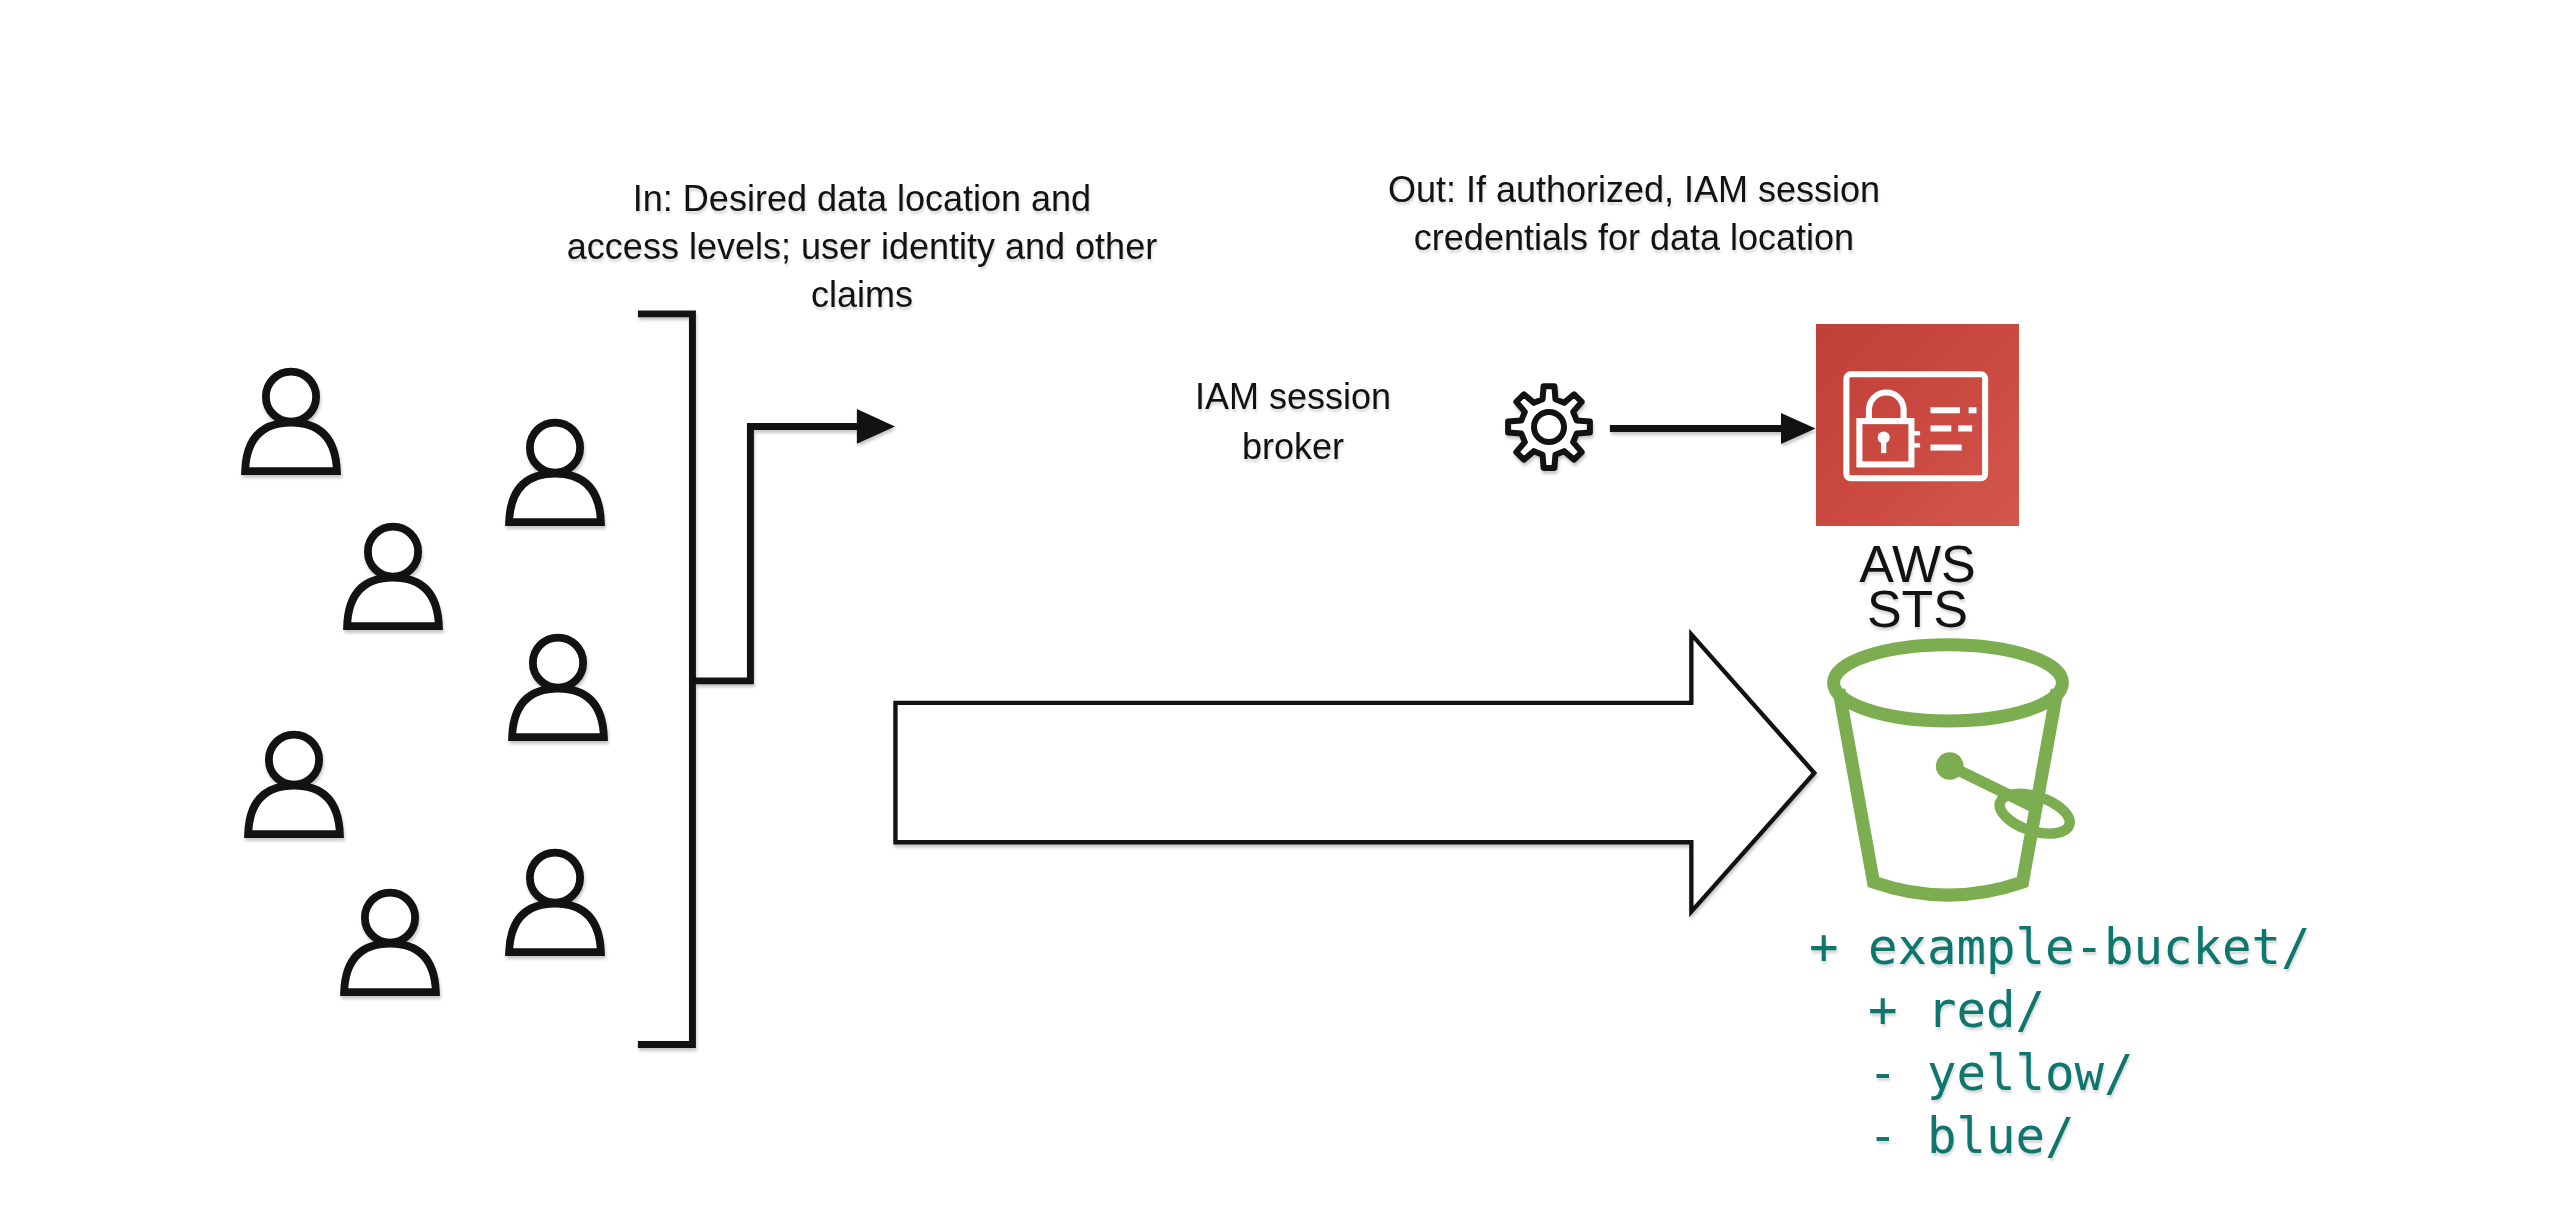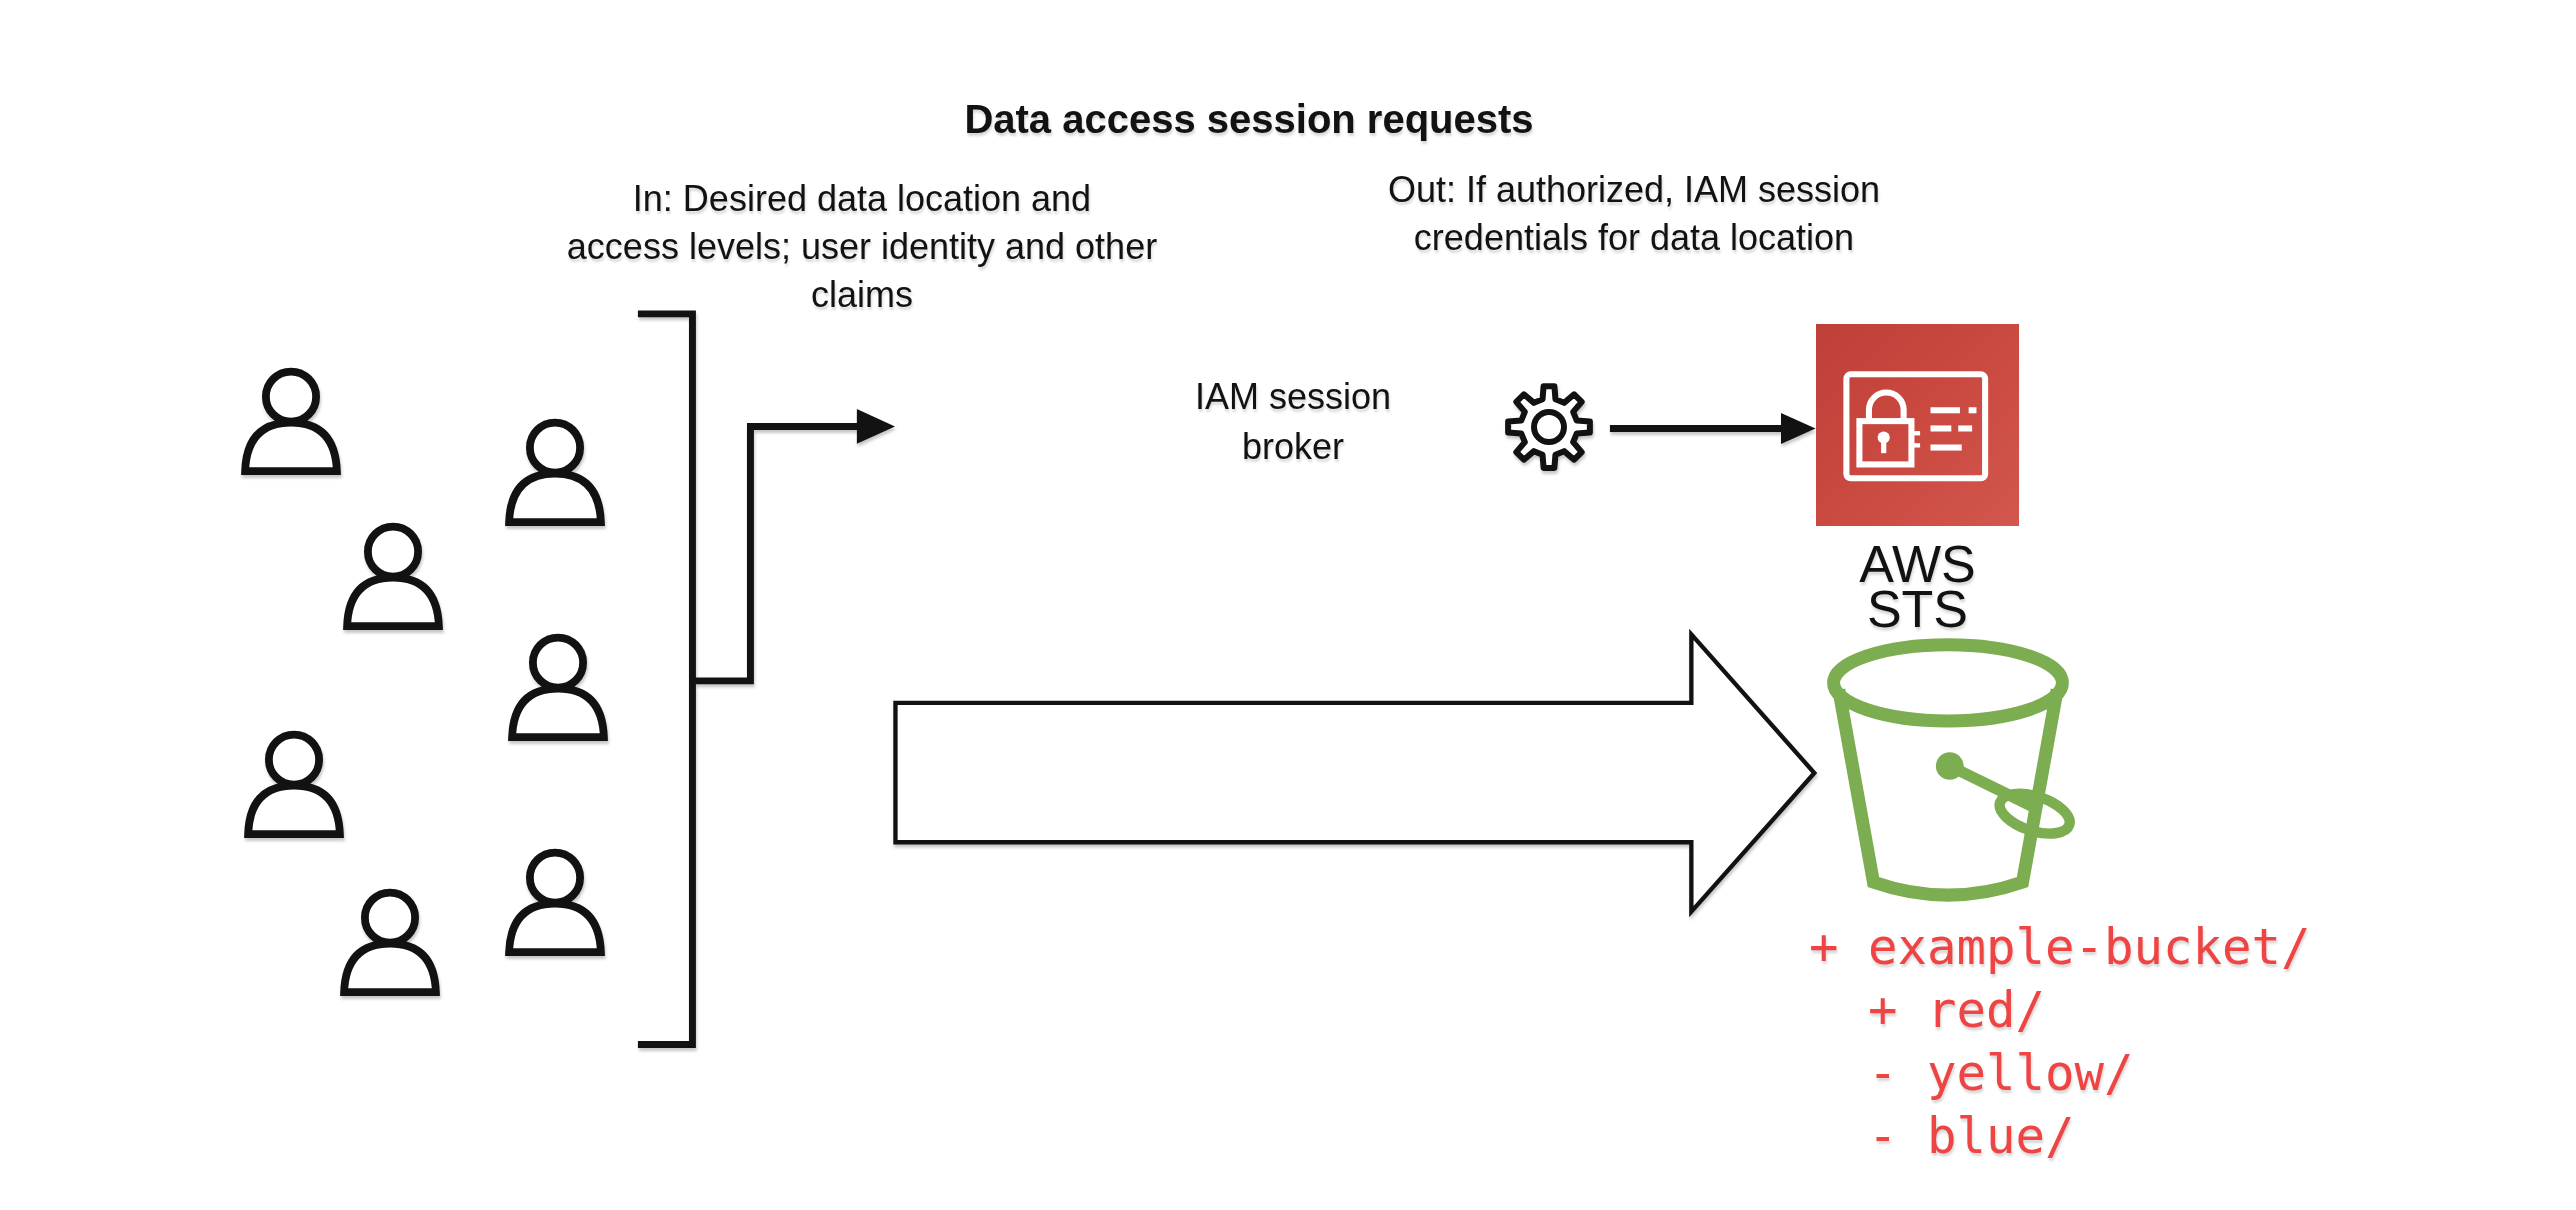--- a/index.html
+++ b/index.html
@@ -13,34 +13,33 @@
     text-shadow:0.9px 2.6px 2.6px rgba(0,0,0,0.16);
   }
   .title{font-size:40px;font-weight:bold;line-height:48px;}
   .note{font-size:36px;line-height:48px;}
   .broker{font-size:36px;line-height:50px;}
   .sts-label{font-size:52px;line-height:45px;}
   .arrow-text{font-size:36px;line-height:49px;}
   .listing{
     font-family:"DejaVu Sans Mono","Liberation Mono",monospace;
     font-size:49px;line-height:63px;white-space:pre;text-align:left;
-    color:#ef4444;text-shadow:0.9px 2.6px 2.6px rgba(0,0,0,0.16);
+    color:#0f766e;text-shadow:0.9px 2.6px 2.6px rgba(0,0,0,0.16);
   }
   .shadowline{filter:drop-shadow(1.7px 3.5px 1.7px rgba(0,0,0,0.22));}
   .sts-icon{
     background:linear-gradient(135deg,var(--sts_red_dark,#BE4038) 0%,#CB4A42 55%,var(--sts_red_light,#D2574D) 100%);
   }
   svg{display:block;overflow:visible;}
 </style>
 </head>
 <body>
 
 <div class="canvas">
 
-  <div class="abs txt title" style="left:946px;top:95px;width:606px;">Data access session requests</div>
 
   <div class="abs txt note" style="left:516px;top:166px;width:692px;margin-top:9px;">In: Desired data location and
 access levels; user identity and other
 claims</div>
   <div class="abs txt note" style="left:1288px;top:166px;width:692px;">Out: If authorized, IAM session
 credentials for data location</div>
 
   <svg width="0" height="0" class="abs" aria-hidden="true">
     <defs>
       <g id="person">

